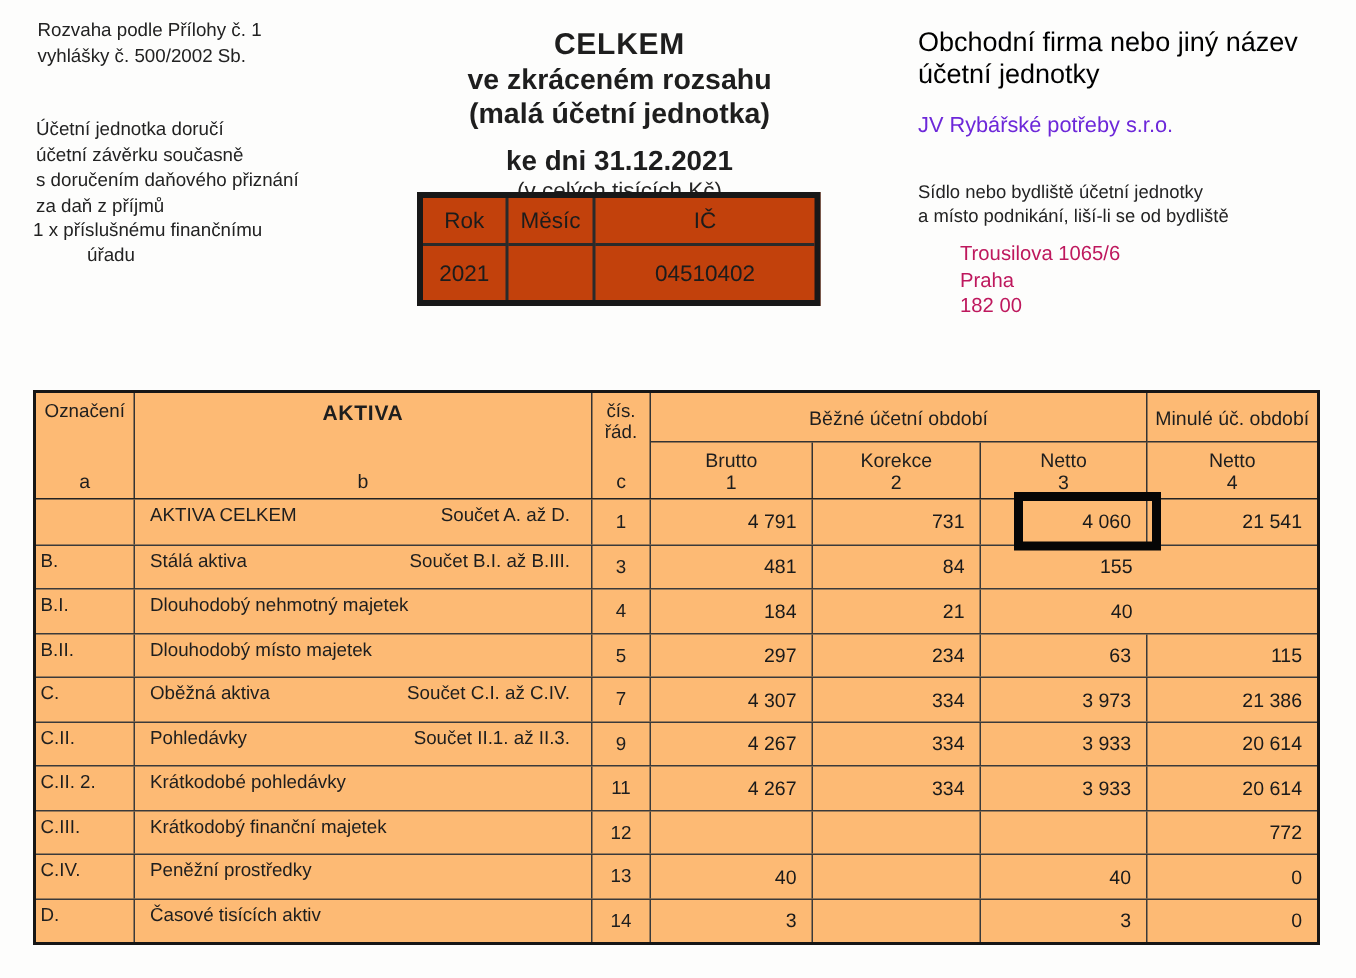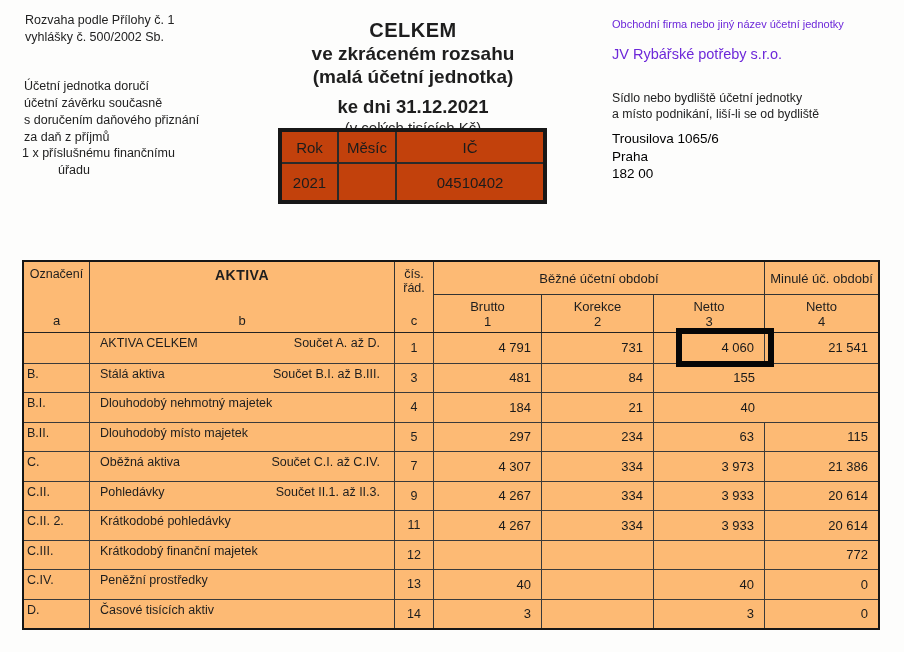--- a/index.html
+++ b/index.html
@@ -32,24 +32,24 @@
   }
   .id-box .cell {
     border-right: 2px solid #2a2a2a; border-bottom: 2px solid #2a2a2a;
     display: flex; align-items: center; justify-content: center;
     font-size: 15px; color: #1c1c1c;
   }
   .id-box .cell.last { border-right: none; }
   .id-box .cell.vrow { border-bottom: none; }
 
   .company-block { position: absolute; left: 612px; top: 18px; width: 286px; }
-  .company-label { font-size: 11px; color: #6d28d9; }
+  .company-label { font-size: 18px; color: #000000; }
   .company-name  { font-size: 14.5px; margin-top: 16px; color: #6d28d9; }
   .seat-label    { font-size: 12.3px; margin-top: 29px; line-height: 15.5px; white-space: pre-line; color: #232323; }
-  .company-address { font-size: 13.5px; margin-top: 8px; line-height: 17.5px; white-space: pre-line; color: #000000; }
+  .company-address { font-size: 13.5px; margin-top: 8px; line-height: 17.5px; white-space: pre-line; color: #be185d; margin-left: 28px; }
 
   .table-wrap {
     position: absolute; left: 22px; top: 260px; width: 858px;
     border: 2px solid #161616; box-sizing: border-box; background: #fdba74;
   }
   .thead {
     display: grid;
     grid-template-columns: 66px 305px 39px 108px 112px 111px 1fr;
     grid-template-rows: 33px 37px;
     border-bottom: 1.5px solid #222;

